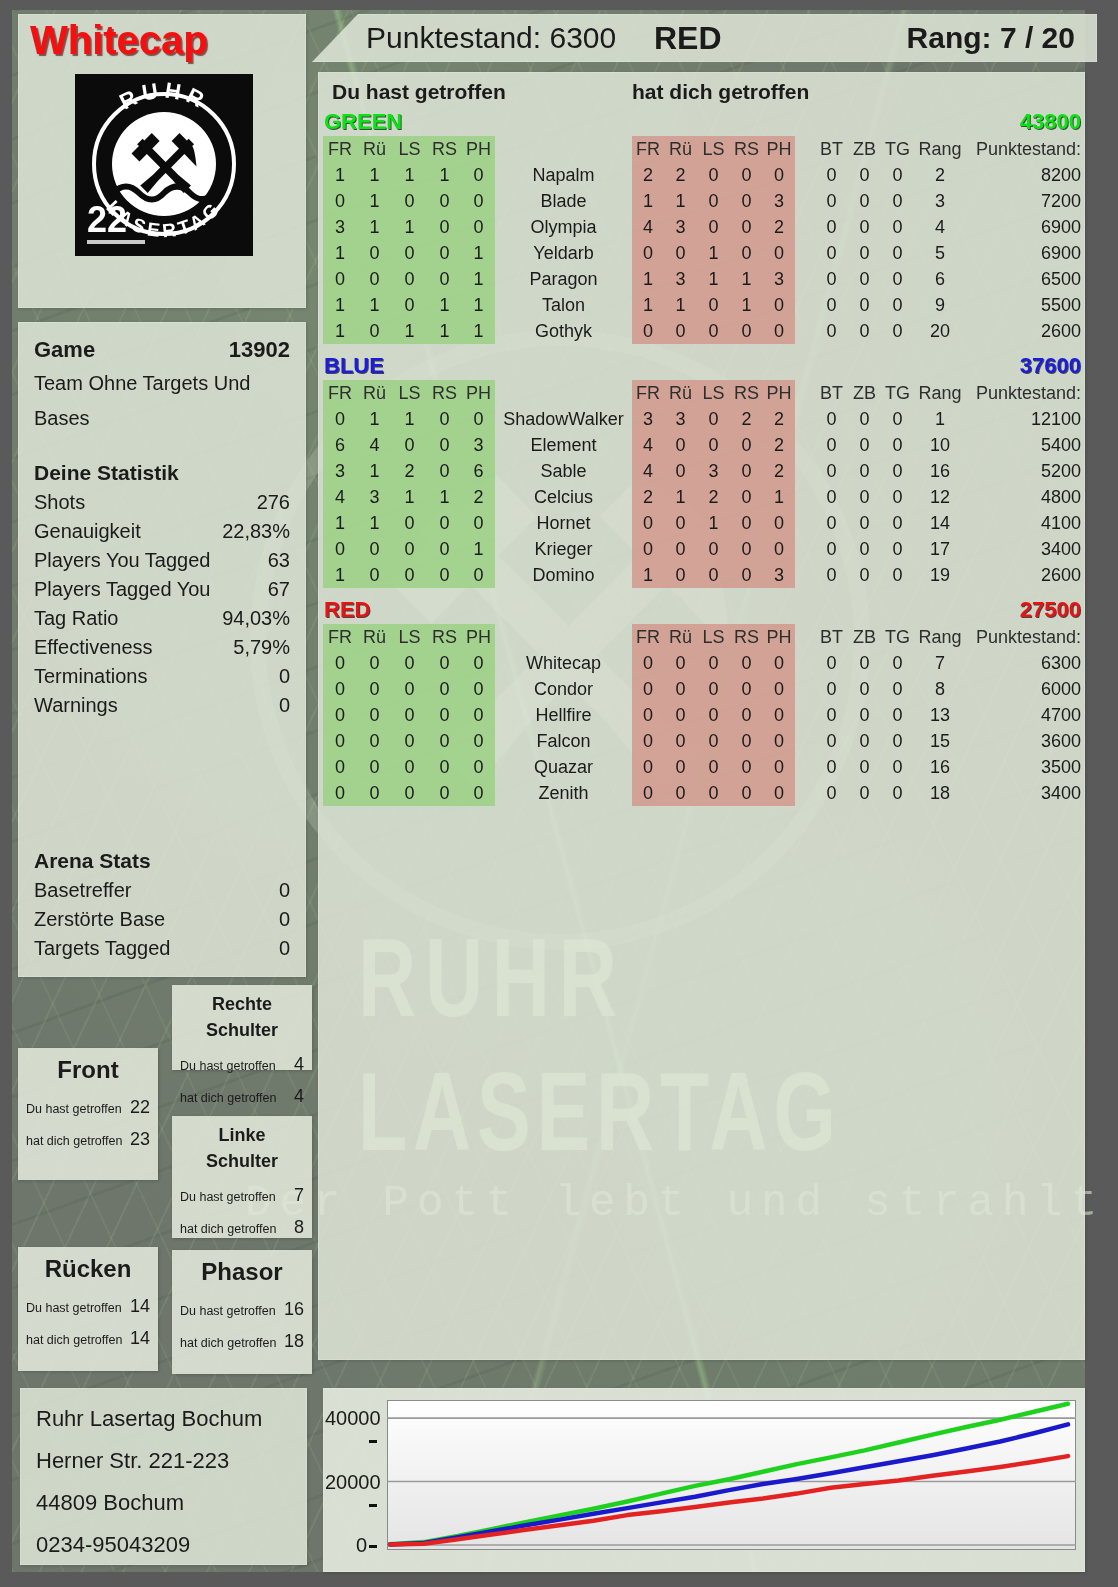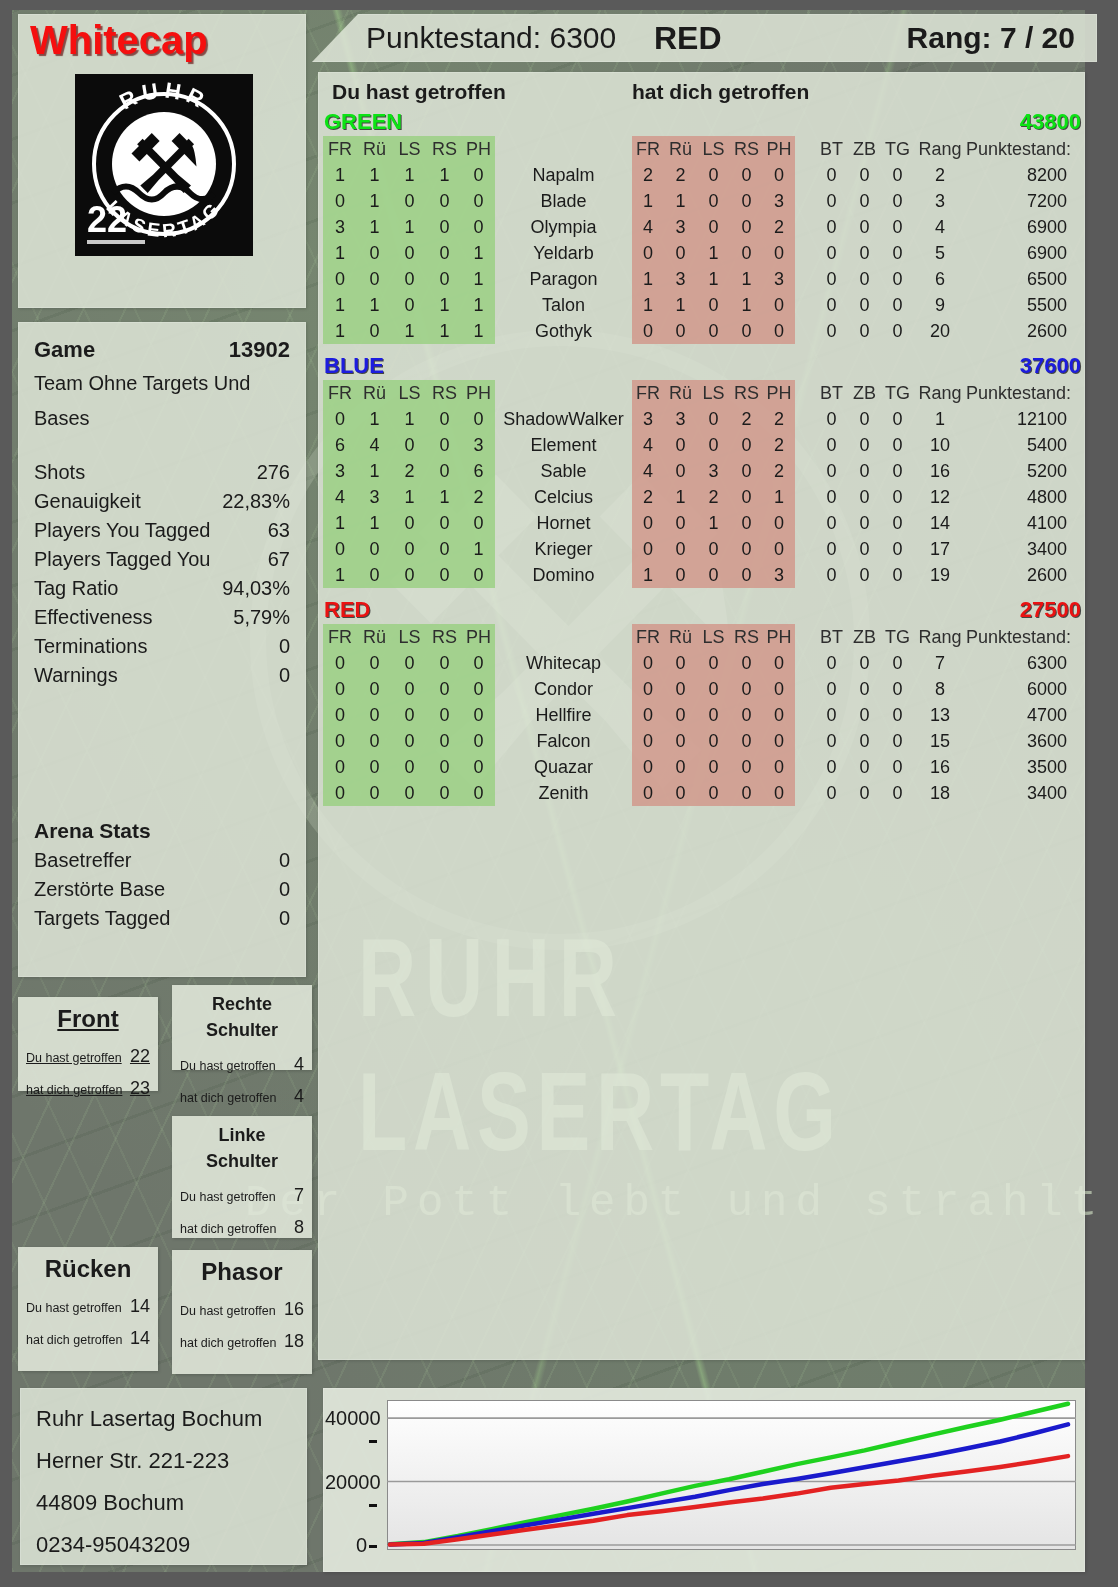--- a/index.html
+++ b/index.html
@@ -67,40 +67,40 @@
   .gap22{height:22px;} .gap128{height:126px;}
   
   .bodybox{position:absolute;background:rgba(223,230,216,0.90);box-shadow:1px 1px 3px rgba(0,0,0,0.18);
     box-sizing:border-box;padding:6px 8px;}
   .bodybox .bb-title{text-align:center;font-weight:bold;font-size:18px;line-height:26px;}
   .bodybox.big .bb-title{font-size:24px;line-height:32px;}
   .bodybox .kv{line-height:17px;margin-top:13px;align-items:baseline;}
   .bodybox .kv .lbl{font-size:12.5px;}
   .bodybox .kv .val{font-size:18px;}
   .bb0{left:172px;top:985px;width:140px;height:85px;}
-  .bb1{left:18px;top:997px;width:140px;height:94px;text-decoration:underline;}
+  .bb1{left:18px;top:1048px;width:140px;height:132px;}
   .bb2{left:172px;top:1116px;width:140px;height:122px;}
   .bb3{left:18px;top:1247px;width:140px;height:124px;}
   .bb4{left:172px;top:1250px;width:140px;height:124px;}
   
   #address-panel{left:20px;top:1388px;width:287px;height:177px;padding:10px 16px;}
   #address-panel .addr-line{font-size:22px;line-height:42px;}
   
   #main-panel{left:318px;top:72px;width:767px;height:1288px;}
   .cols-head{position:absolute;top:8px;left:14px;right:10px;font-weight:bold;font-size:21px;}
   .cols-head .them-h{position:absolute;left:300px;top:0;}
   #teams{position:absolute;top:36px;left:0;right:0;}
   .team-head{display:flex;justify-content:space-between;align-items:center;height:28px;padding:0 4px 0 6px;}
   .team-name,.team-total{font-weight:bold;font-size:22px;text-shadow:1px 1px 0 rgba(45,45,45,0.85);}
   .srow{display:grid;
     grid-template-columns:34px 35px 35px 35px 33px 137px 32px 33px 33px 33px 32px 20px 33px 33px 33px 52px 118px;
     height:26px;align-items:center;margin-left:5px;}
   .srow span{font-size:18px;text-align:center;white-space:nowrap;}
   .srow .n{font-size:18px;}
-  .srow .p{text-align:right;padding-right:17px;}
+  .srow .p{text-align:right;padding-right:3px;}
   .srow .g{background:rgba(151,207,128,0.80);height:26px;line-height:26px;}
   .srow .r{background:rgba(209,148,134,0.78);height:26px;line-height:26px;}
   .srow.hdr span{color:#2e2e2e;}
   
   #chart-panel{left:323px;top:1388px;width:762px;height:184px;background:rgba(226,232,220,0.92);}
   #chart-plot{position:absolute;left:64px;top:12px;}
   .ytick{position:absolute;width:52px;text-align:right;font-size:20px;line-height:22px;}
   .ytick::after{content:"";display:inline-block;width:8px;height:3px;background:#111;vertical-align:middle;margin-left:2px;}
 </style>
 </head>
@@ -146,20 +146,21 @@
     </div>
   </div>
 
   <div class="panel" id="stats-panel">
     <div class="kv" id="game-row">
       <span>Game</span>
       <span>13902</span>
     </div>
     <div class="mode-line">Team Ohne Targets Und Bases</div>
     <div class="gap22"></div>
+    <div class="kv-title">Deine Statistik</div>
     <div id="stats-list">
         <div class="kv">
           <span class="lbl">Shots</span>
           <span class="val">276</span>
         </div>
         <div class="kv">
           <span class="lbl">Genauigkeit</span>
           <span class="val">22,83%</span>
         </div>
         <div class="kv">

